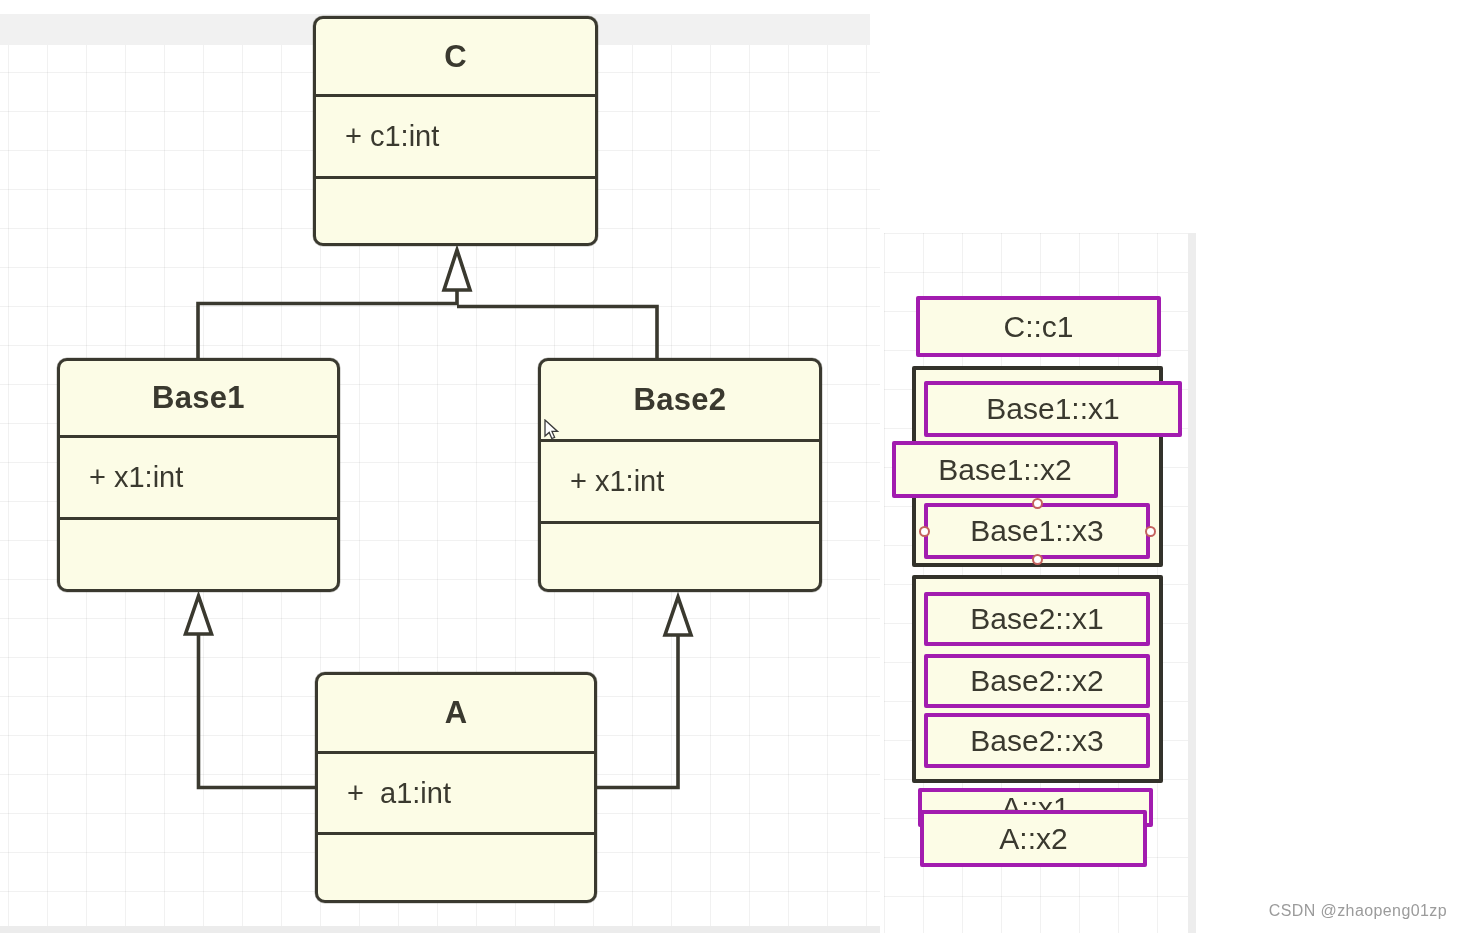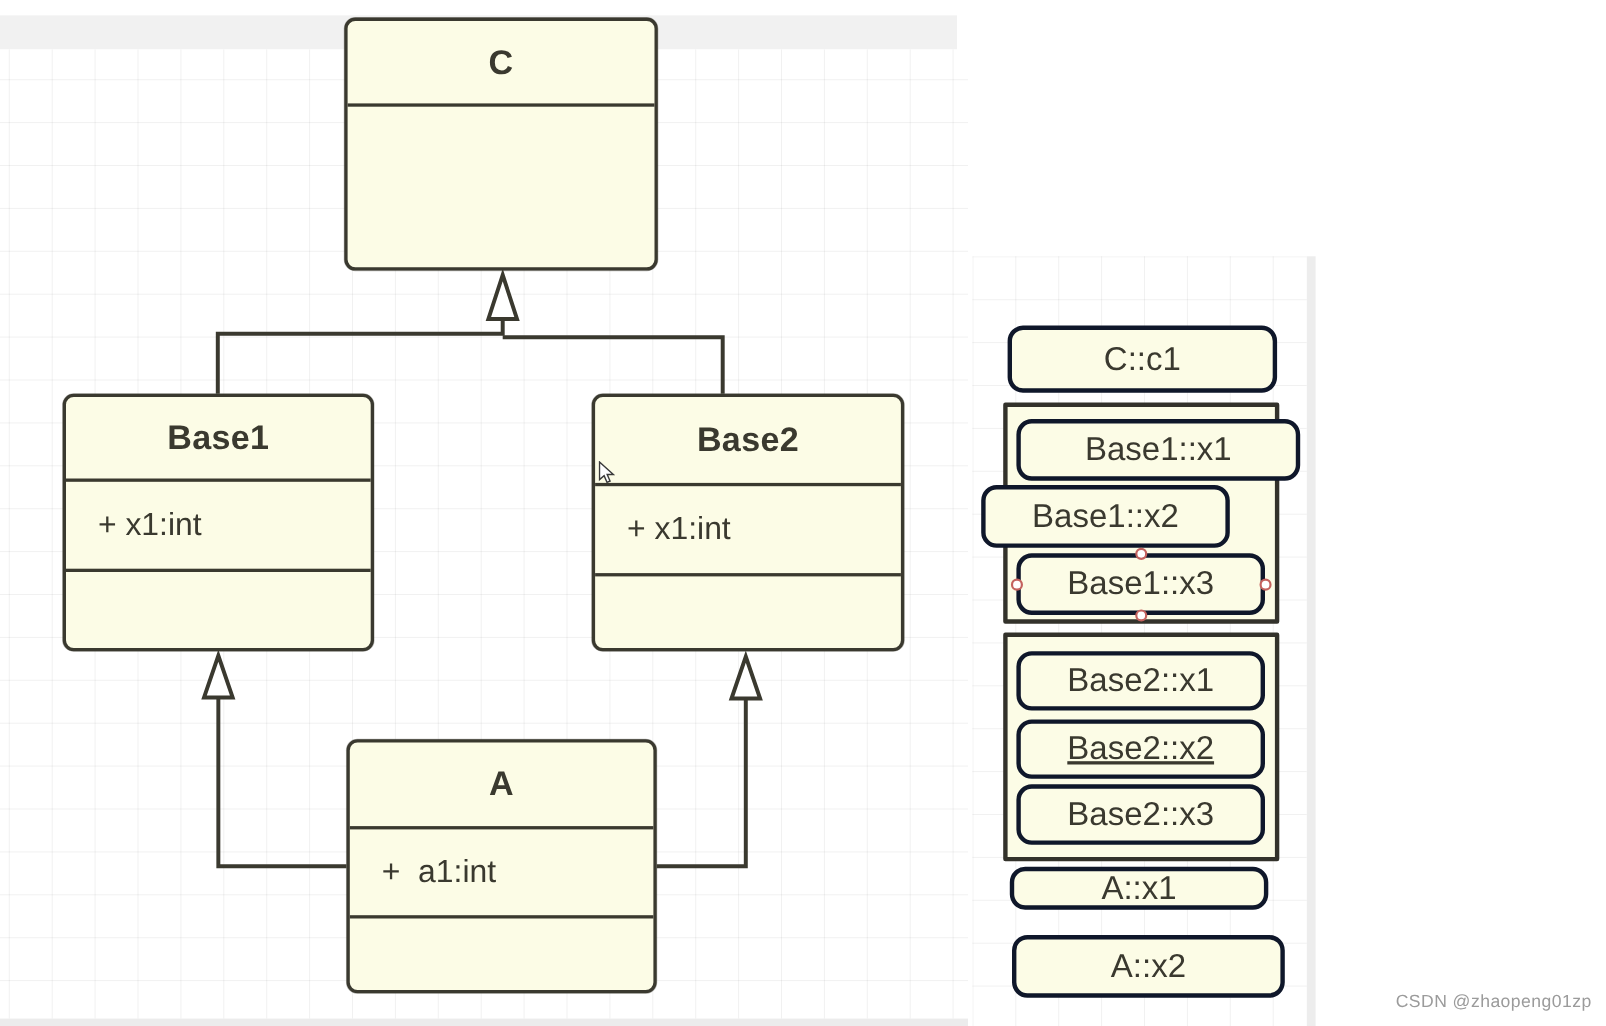--- a/index.html
+++ b/index.html
@@ -31,21 +31,21 @@
     font-weight:bold;font-size:31px;letter-spacing:.3px;flex:0 0 auto;
   }
   .uml-attrs{
     border-top:3.5px solid #3a392f;display:flex;align-items:center;
     font-size:29px;padding-left:29px;flex:0 0 auto;white-space:pre;
   }
   .uml-methods{border-top:3.5px solid #3a392f;flex:1 1 auto;}
   
   .mem-cell{
     position:absolute;box-sizing:border-box;background:#fcfce6;
-    border:4px solid #0f172a;border-radius:14px;
+    border:4px solid #a21caf;border-radius:2px;
     display:flex;align-items:center;justify-content:center;
     font-size:30px;color:#3a392f;
   }
   .mem-group{
     position:absolute;box-sizing:border-box;background:#fcfce6;
     border:4px solid #33322b;border-radius:2px;
   }
   .sel-handle{
     position:absolute;width:11px;height:11px;border-radius:50%;
     background:#ffffff;border:2.5px solid #c4625e;box-sizing:border-box;z-index:30;
@@ -83,20 +83,21 @@
       </g>
       <g>
         <path d="M597,787.5 L678,787.5 L678,635" fill="none" stroke="#3a392f" stroke-width="3.6"></path>
         <polygon points="678,597 665,635 691,635" fill="#ffffff" stroke="#3a392f" stroke-width="3.6" stroke-linejoin="miter"></polygon>
       </g>
     </svg>
 
   <div id="classes-layer">
       <div class="uml-class" style="left: 313px; top: 16px; width: 285px; height: 230px;">
         <div class="uml-title" style="height: 75px;">C</div>
+        <div class="uml-attrs" style="height: 79px;">+ c1:int</div>
         <div class="uml-methods"></div>
       </div>
       <div class="uml-class" style="left: 57px; top: 358px; width: 283px; height: 234px;">
         <div class="uml-title" style="height: 74px;">Base1</div>
         <div class="uml-attrs" style="height: 79px;">+ x1:int</div>
         <div class="uml-methods"></div>
       </div>
       <div class="uml-class" style="left: 538px; top: 358px; width: 284px; height: 234px;">
         <div class="uml-title" style="height: 78px; text-align: right;">Base2</div>
         <div class="uml-attrs" style="height: 79px;">+ x1:int</div>
@@ -124,30 +125,30 @@
         <span>Base1::x3</span>
       </div>
       <div class="sel-handle" style="left: 1031.5px; top: 497.5px;"></div>
       <div class="sel-handle" style="left: 1031.5px; top: 553.5px;"></div>
       <div class="sel-handle" style="left: 918.5px; top: 525.5px;"></div>
       <div class="sel-handle" style="left: 1144.5px; top: 525.5px;"></div>
       <div class="mem-group" style="left: 912px; top: 575px; width: 251px; height: 208px;"></div>
       <div class="mem-cell" style="left: 924px; top: 592px; width: 226px; height: 54px;">
         <span>Base2::x1</span>
       </div>
-      <div class="mem-cell" style="left: 924px; top: 654px; width: 226px; height: 54px; text-decoration: underline;">
+      <div class="mem-cell" style="left: 924px; top: 654px; width: 226px; height: 54px;">
         <span>Base2::x2</span>
       </div>
       <div class="mem-cell" style="left: 924px; top: 713px; width: 226px; height: 55px;">
         <span>Base2::x3</span>
       </div>
       <div class="mem-cell" style="left: 918px; top: 788px; width: 235px; height: 39px;">
         <span>A::x1</span>
       </div>
-      <div class="mem-cell" style="left: 920px; top: 850px; width: 248px; height: 57px;">
+      <div class="mem-cell" style="left: 920px; top: 810px; width: 227px; height: 57px;">
         <span>A::x2</span>
       </div>
     </div>
 
   <div id="watermark">CSDN @zhaopeng01zp</div>
 
   <svg id="mouse-cursor" style="left:544px;top:419px;" width="16" height="22" viewBox="0 0 16 22">
     <path d="M1,1 L1,17 L5.2,13.4 L7.8,19.5 L10.6,18.3 L8,12.4 L13.6,12.4 Z" fill="#ffffff" stroke="#3a3a3a" stroke-width="1.3"></path>
   </svg>
 

